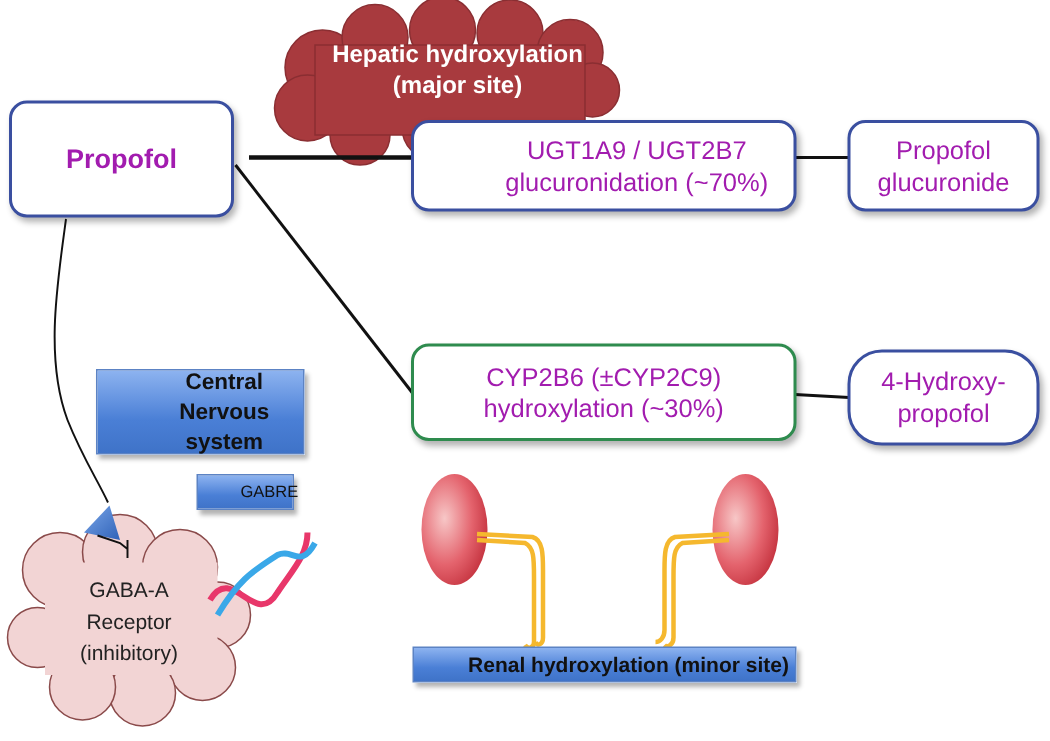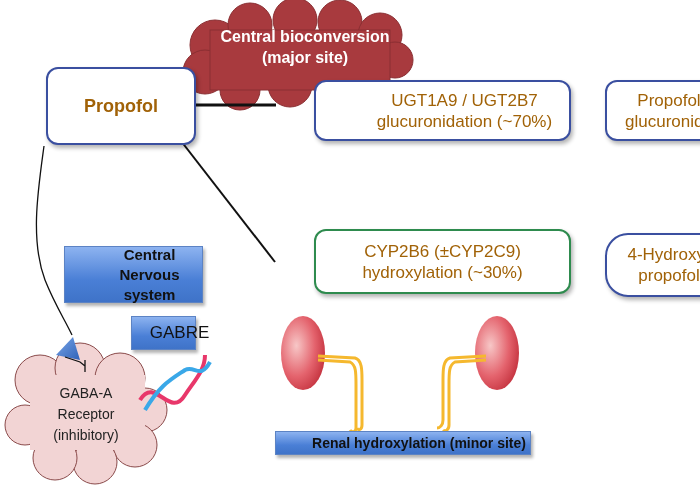--- a/index.html
+++ b/index.html
@@ -1,20 +1,20 @@
 <!DOCTYPE html>
 <html><head>
 <meta charset="utf-8">
 <style>
   html,body{margin:0;padding:0;background:#fff;}
   body{width:700px;height:494px;position:relative;overflow:hidden;font-family:"Liberation Sans",sans-serif;}
   svg.bg{position:absolute;left:0;top:0;}
   .box{position:absolute;box-sizing:border-box;background:#fff;border:2.5px solid #3a4fa0;border-radius:12px;
-       display:flex;align-items:center;justify-content:center;text-align:center;color:#a16207;
-       box-shadow:2px 3px 4px rgba(0,0,0,0.3);font-size:17px;line-height:21px;white-space:pre-line;margin-left:40px;}
+       display:flex;align-items:center;justify-content:center;text-align:center;color:#a21caf;
+       box-shadow:2px 3px 4px rgba(0,0,0,0.3);font-size:17px;line-height:21px;white-space:pre-line;}
   .green{border-color:#2e8b4e;}
   .bluebar{position:absolute;box-sizing:border-box;background:linear-gradient(#8db3f0,#4a7fd6 60%,#3f73c8);
            border:1px solid #5c83c4;box-shadow:2px 3px 3px rgba(0,0,0,0.3);display:flex;align-items:center;
            justify-content:center;text-align:center;color:#111;white-space:pre-line;padding-left:32px;}
   .lbl{position:absolute;text-align:center;white-space:pre-line;}
 </style>
 </head>
 <body>
 
 <svg class="bg" width="700" height="494">
@@ -73,21 +73,21 @@
   <ellipse cx="303" cy="353" rx="22" ry="37" fill="url(#kid)"></ellipse>
   <ellipse cx="497" cy="353" rx="22" ry="37" fill="url(#kid)"></ellipse>
   <g fill="none" stroke="#f5b82e" stroke-width="3">
     <path d="M318 356 L355 358 C362 360 362 370 362 380 L362 425 C362 430 358 431 357 428"></path>
     <path d="M318 360 L350 362 C356 365 356 372 356 385 L356 428 C356 432 352 433 350 430"></path>
     <path d="M486 356 L450 358 C443 360 443 370 443 380 L443 420 C443 425 440 428 437 428"></path>
     <path d="M486 360 L455 362 C449 365 449 372 449 385 L449 425 C449 430 445 432 443 430"></path>
   </g>
 </svg>
 
-<div class="lbl" style="left:200px;top:26px;width:210px;color:#fff;font-weight:bold;font-size:16px;line-height:21px;">Central bioconversion
+<div class="lbl" style="left:200px;top:26px;width:210px;color:#fff;font-weight:bold;font-size:16px;line-height:21px;">Hepatic hydroxylation
 (major site)</div>
 
 <div class="box" style="left:6px;top:67px;width:150px;height:78px;">
   <span style="font-weight:bold;font-size:18px;">Propofol</span>
 </div>
 
 <div class="box" style="left:274px;top:80px;width:257px;height:61px;padding-left:44px;">
   <span>UGT1A9 / UGT2B7
 glucuronidation (~70%)</span>
 </div>
@@ -105,21 +105,21 @@
 <div class="box" style="left:565px;top:233px;width:128px;height:64px;border-radius:23px;">
   <span>4-Hydroxy-
 propofol</span>
 </div>
 
 <div class="bluebar" style="left:64px;top:246px;width:139px;height:57px;font-weight:bold;font-size:15px;line-height:20px;">
   <span>Central Nervous
 system</span>
 </div>
 
-<div class="bluebar" style="left:131px;top:316px;width:65px;height:34px;font-size:17px;">
+<div class="bluebar" style="left:131px;top:316px;width:65px;height:24px;font-size:11px;">
   <span>GABRE</span>
 </div>
 
 <div class="lbl" style="left:36px;top:383px;width:100px;text-align:center;font-size:14px;line-height:21px;color:#222;">GABA-A
 Receptor
 (inhibitory)</div>
 
 <div class="bluebar" style="left:275px;top:431px;width:256px;height:24px;font-weight:bold;font-size:14px;">
   <span>Renal hydroxylation (minor site)</span>
 </div>

